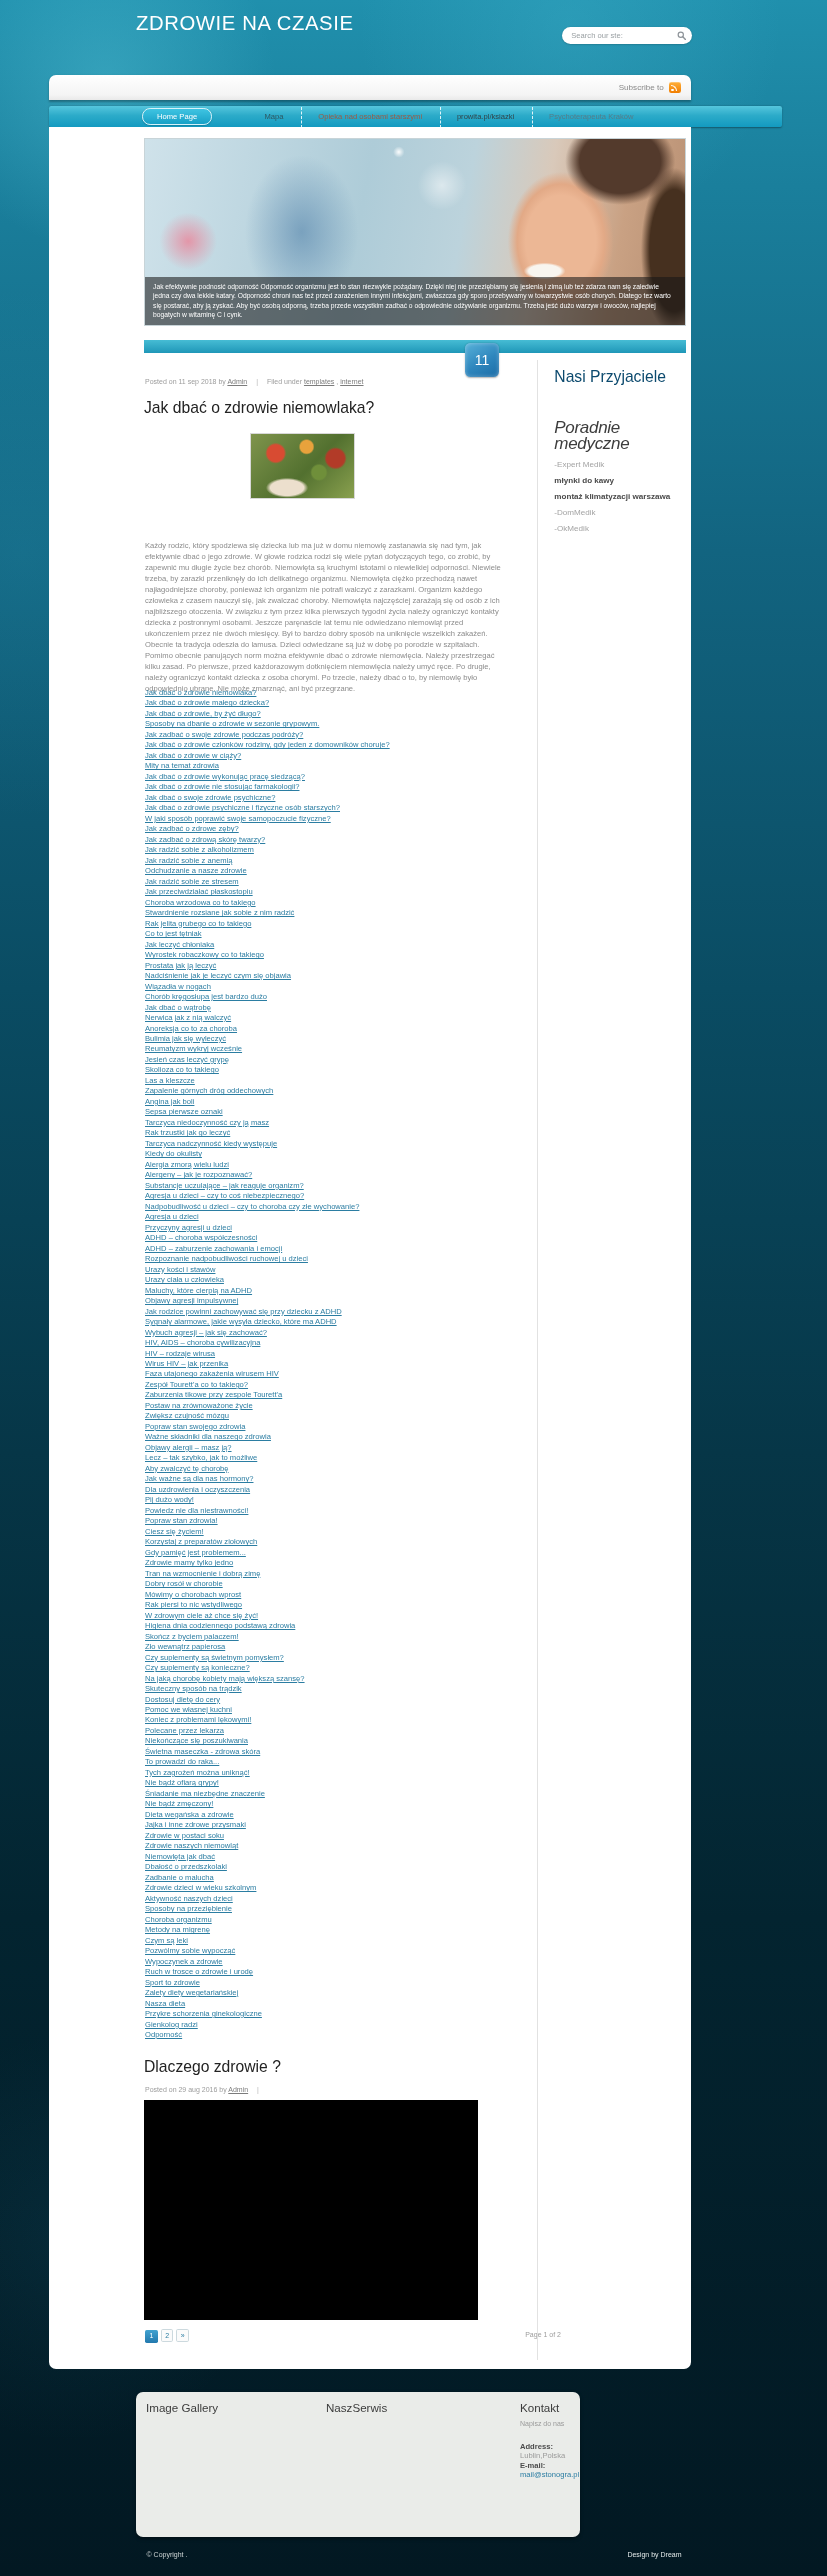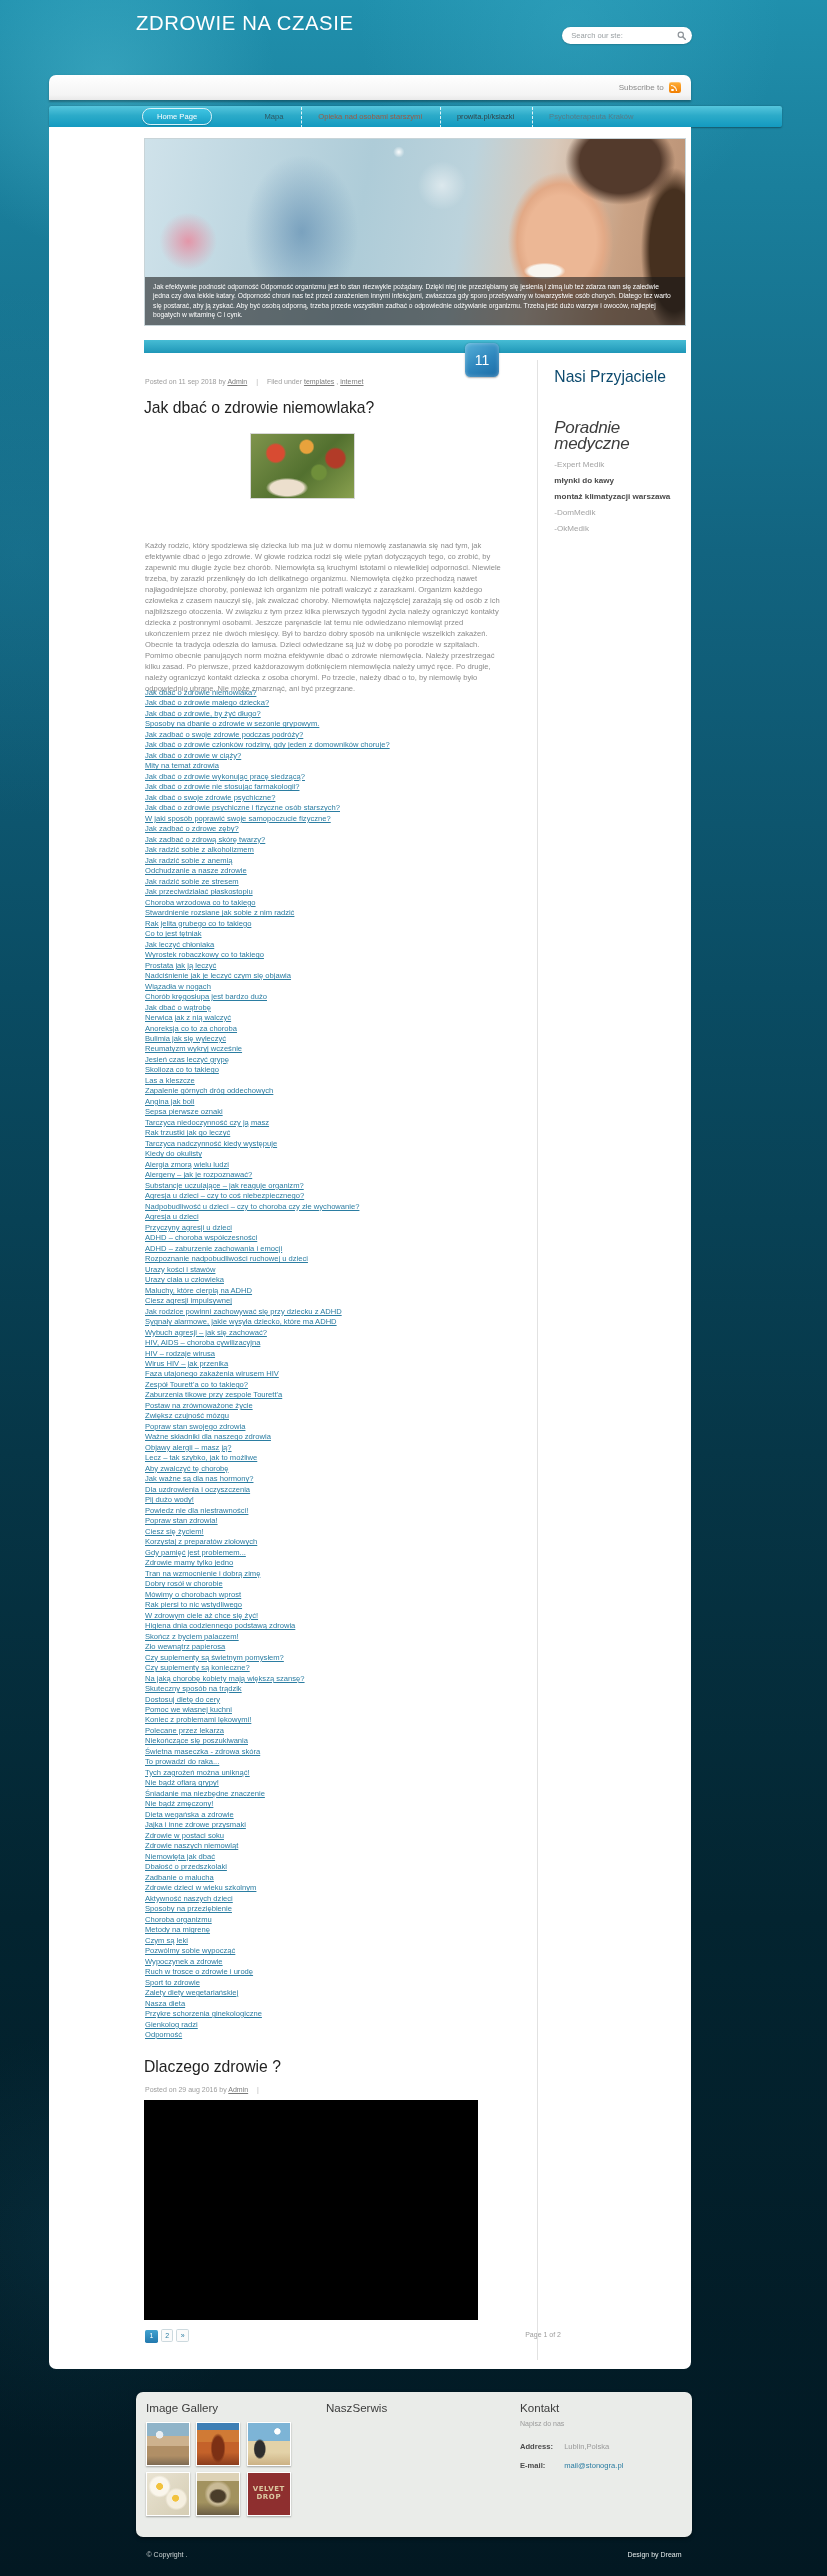--- a/index.html
+++ b/index.html
@@ -114,21 +114,21 @@
   
   .sidebar { position:absolute; left:488px; top:233px; width:150px; height:2000px; border-left:0.6px solid #e2e2e2; padding:8.1px 0 0 16.3px; }
   .sb-heading { color:#0c4a6e; font-size:15.7px; font-weight:normal; }
   .sb-subheading { color:#3d3d3d; font-size:17px; font-weight:normal; line-height:0.95; width:108px; margin-top:34px; letter-spacing:-0.3px;font-style:italic; }
   .sb-list { margin-top:8.1px; list-style:none; }
   .sb-list li { margin-bottom:5.8px; font-size:8.1px; line-height:10px; }
   .sb-list li.muted a { color:#a3a3a3; text-decoration:none; }
   .sb-list li.bold a { color:#4a4a4a; font-weight:bold; text-decoration:none; }
 
   
-  .footer-panel { position:absolute; left:136px; top:2392px; width:556px; height:145px; background:#eaece9; border-radius:7px;
+  .footer-panel { position:absolute; left:136px; top:2392px; width:444px; height:145px; background:#eaece9; border-radius:7px;
     box-shadow:0 1.2px 3.5px rgba(0,0,0,.35); }
   .f-heading { position:absolute; top:9.3px; color:#3c3c3c; font-size:11.6px; font-weight:normal; }
   .fh-gallery { left:10px; } .fh-services { left:190px; } .fh-contact { left:384px; }
   .contact-sub { position:absolute; left:384px; top:28px; color:#9a9a9a; font-size:7px; }
   .contact-row { position:absolute; left:384px; font-size:7.6px; }
   .contact-row .lbl { display:inline-block; width:42px; font-weight:bold; color:#4c4c4c; }
   .contact-row .val { color:#9a9a9a; }
   .contact-row a.val { color:#2b7da2; }
   .cr-address { top:50px; } .cr-email { top:69px; }
 
@@ -260,21 +260,21 @@
       <a>Agresja u dzieci – czy to coś niebezpiecznego?</a>
       <a>Nadpobudliwość u dzieci – czy to choroba czy złe wychowanie?</a>
       <a>Agresja u dzieci</a>
       <a>Przyczyny agresji u dzieci</a>
       <a>ADHD – choroba współczesności</a>
       <a>ADHD – zaburzenie zachowania i emocji</a>
       <a>Rozpoznanie nadpobudliwości ruchowej u dzieci</a>
       <a>Urazy kości i stawów</a>
       <a>Urazy ciała u człowieka</a>
       <a>Maluchy, które cierpią na ADHD</a>
-      <a>Ciesz agresji impulsywnej</a>
+      <a>Objawy agresji impulsywnej</a>
       <a>Jak rodzice powinni zachowywać się przy dziecku z ADHD</a>
       <a>Sygnały alarmowe, jakie wysyła dziecko, które ma ADHD</a>
       <a>Wybuch agresji – jak się zachować?</a>
       <a>HIV, AIDS – choroba cywilizacyjna</a>
       <a>HIV – rodzaje wirusa</a>
       <a>Wirus HIV – jak przenika</a>
       <a>Faza utajonego zakażenia wirusem HIV</a>
       <a>Zespół Tourett'a co to takiego?</a>
       <a>Zaburzenia tikowe przy zespole Tourett'a</a>
       <a>Postaw na zrównoważone życie</a>
@@ -365,30 +365,20 @@
         <li class="muted"><a>-OkMedik</a></li>
       </ul>
   </aside>
 </div>
 
 <div class="footer-panel">
   <h3 class="f-heading fh-gallery">Image Gallery</h3>
   <h3 class="f-heading fh-services">NaszSerwis</h3>
   <h3 class="f-heading fh-contact">Kontakt</h3>
 
-  <div class="gallery-grid" id="gallery-grid">
-      <a class="thumb g1"></a>
-      <a class="thumb g2"></a>
-      <a class="thumb g3"></a>
-      <a class="thumb g4"></a>
-      <a class="thumb g5"></a>
-      <a class="thumb g6">
-        <span class="poster-text">VELVET DROP</span>
-      </a>
-    </div>
 
   <div class="contact-sub">Napisz do nas</div>
   <div class="contact-row cr-address">
     <span class="lbl">Address:</span>
     <span class="val">Lublin,Polska</span>
   </div>
   <div class="contact-row cr-email">
     <span class="lbl">E-mail:</span>
     <a class="val">mail@stonogra.pl</a>
   </div>

